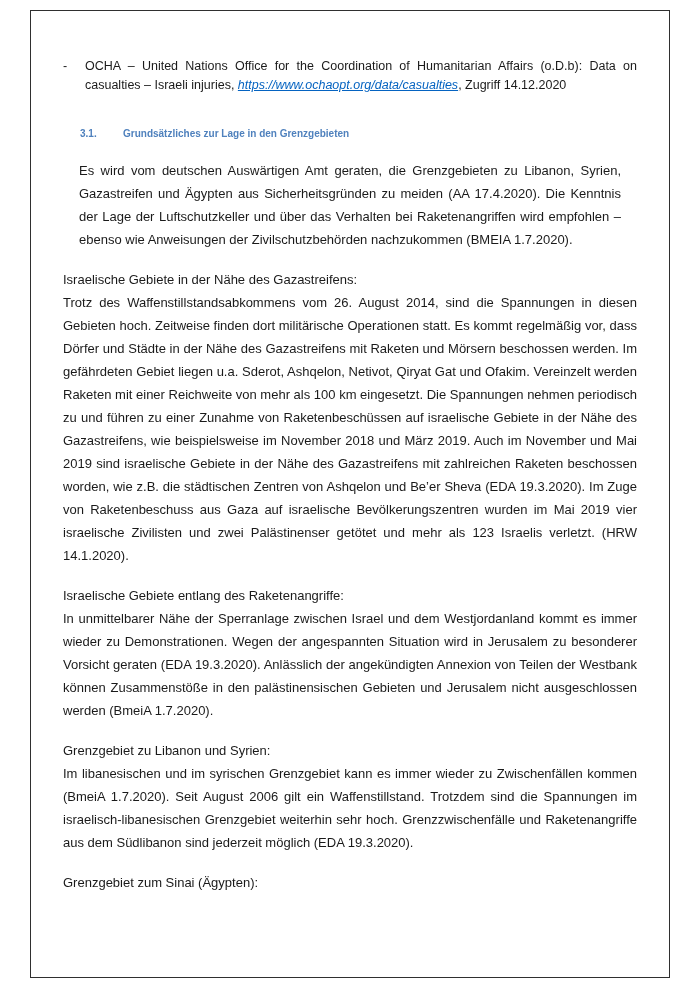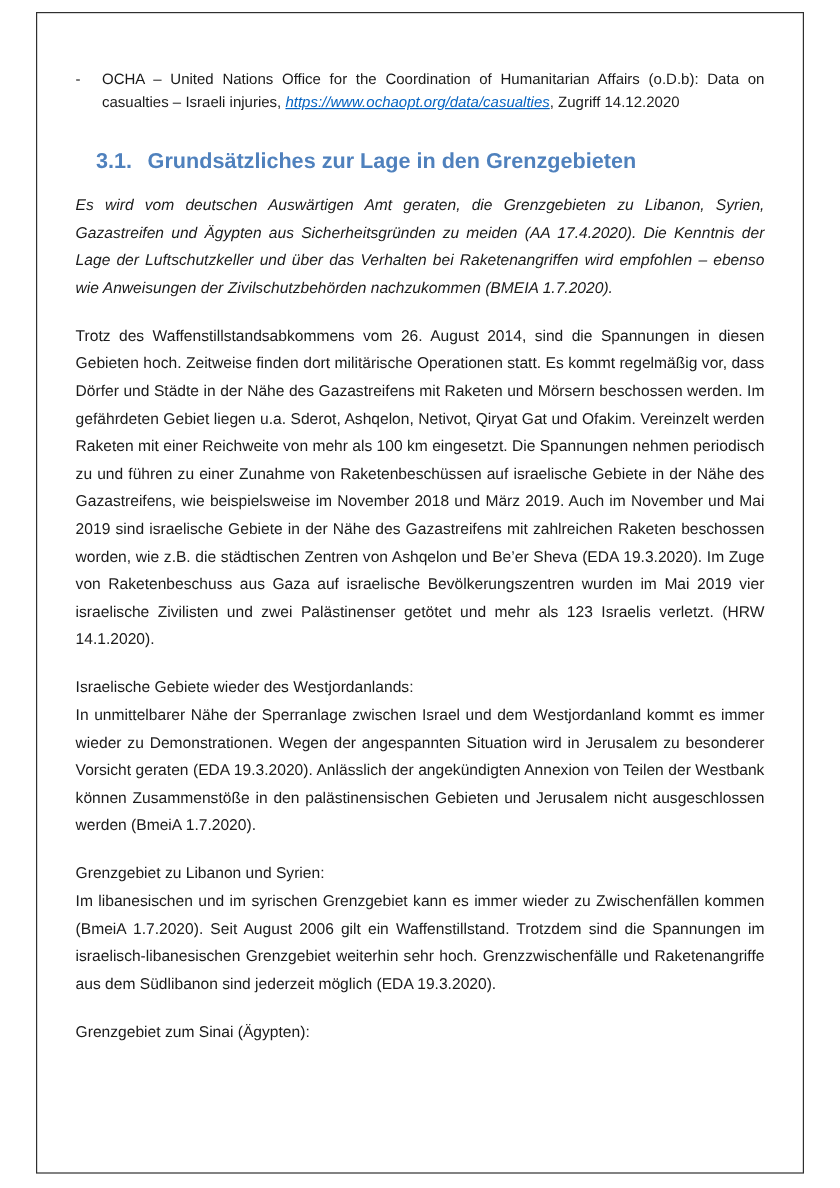--- a/index.html
+++ b/index.html
@@ -48,33 +48,32 @@
     text-align: justify;
   }
   a.doc-link {
     color: var(--link, #0563c1);
     text-decoration: underline;
     cursor: pointer;
     font-style: italic;
   }
   h2.section-heading {
     color: var(--heading, #4f81bd);
-    font-size: 18px;
+    font-size: 10px;
     font-weight: bold;
     line-height: 18px;
     margin: 30px 0 16px 17px;
     text-align: left;
   }
   h2.section-heading .sec-num {
     display: inline-block;
     min-width: 43px;
   }
   p.intro {
-    margin: 0;
-    font-style: italic;
+    margin: 16px;
   }
   .section {
     margin-top: 17px;
   }
   .section p {
     margin: 0;
   }
   .footer {
     position: absolute;
     left: 0;
@@ -106,25 +105,26 @@
       <div class="src-text"><span>OCHA – United Nations Office for the Coordination of Humanitarian Affairs (o.D.b): Data on casualties – Israeli injuries, </span><a class="doc-link">https://www.ochaopt.org/data/casualties</a><span>, Zugriff 14.12.2020</span></div>
     </div>
 
     <h2 class="section-heading">
       <span class="sec-num">3.1.</span><span class="sec-title">Grundsätzliches zur Lage in den Grenzgebieten</span>
     </h2>
 
     <p class="intro">Es wird vom deutschen Auswärtigen Amt geraten, die Grenzgebieten zu Libanon, Syrien, Gazastreifen und Ägypten aus Sicherheitsgründen zu meiden (AA 17.4.2020). Die Kenntnis der Lage der Luftschutzkeller und über das Verhalten bei Raketenangriffen wird empfohlen – ebenso wie Anweisungen der Zivilschutzbehörden nachzukommen (BMEIA 1.7.2020).</p>
 
     <div class="section">
+      <p>Israelische Gebiete in der Nähe des Gazastreifens:</p>
       <p>Trotz des Waffenstillstandsabkommens vom 26. August 2014, sind die Spannungen in diesen Gebieten hoch. Zeitweise finden dort militärische Operationen statt. Es kommt regelmäßig vor, dass Dörfer und Städte in der Nähe des Gazastreifens mit Raketen und Mörsern beschossen werden. Im gefährdeten Gebiet liegen u.a. Sderot, Ashqelon, Netivot, Qiryat Gat und Ofakim. Vereinzelt werden Raketen mit einer Reichweite von mehr als 100 km eingesetzt. Die Spannungen nehmen periodisch zu und führen zu einer Zunahme von Raketenbeschüssen auf israelische Gebiete in der Nähe des Gazastreifens, wie beispielsweise im November 2018 und März 2019. Auch im November und Mai 2019 sind israelische Gebiete in der Nähe des Gazastreifens mit zahlreichen Raketen beschossen worden, wie z.B. die städtischen Zentren von Ashqelon und Be’er Sheva (EDA 19.3.2020). Im Zuge von Raketenbeschuss aus Gaza auf israelische Bevölkerungszentren wurden im Mai 2019 vier israelische Zivilisten und zwei Palästinenser getötet und mehr als 123 Israelis verletzt. (HRW 14.1.2020).</p>
     </div>
 
     <div class="section">
-      <p>Israelische Gebiete wieder des Westjordanlands:</p>
+      <p>Israelische Gebiete entlang des Raketenangriffe:</p>
       <p>In unmittelbarer Nähe der Sperranlage zwischen Israel und dem Westjordanland kommt es immer wieder zu Demonstrationen. Wegen der angespannten Situation wird in Jerusalem zu besonderer Vorsicht geraten (EDA 19.3.2020). Anlässlich der angekündigten Annexion von Teilen der Westbank können Zusammenstöße in den palästinensischen Gebieten und Jerusalem nicht ausgeschlossen werden (BmeiA 1.7.2020).</p>
     </div>
 
     <div class="section">
       <p>Grenzgebiet zu Libanon und Syrien:</p>
       <p>Im libanesischen und im syrischen Grenzgebiet kann es immer wieder zu Zwischenfällen kommen (BmeiA 1.7.2020). Seit August 2006 gilt ein Waffenstillstand. Trotzdem sind die Spannungen im israelisch-libanesischen Grenzgebiet weiterhin sehr hoch. Grenzzwischenfälle und Raketenangriffe aus dem Südlibanon sind jederzeit möglich (EDA 19.3.2020).</p>
     </div>
 
     <div class="section">
       <p>Grenzgebiet zum Sinai (Ägypten):</p>

